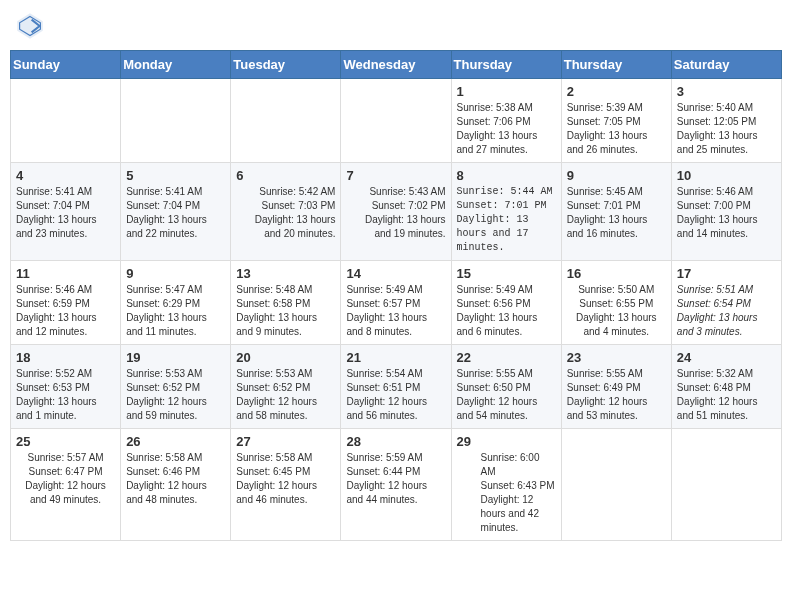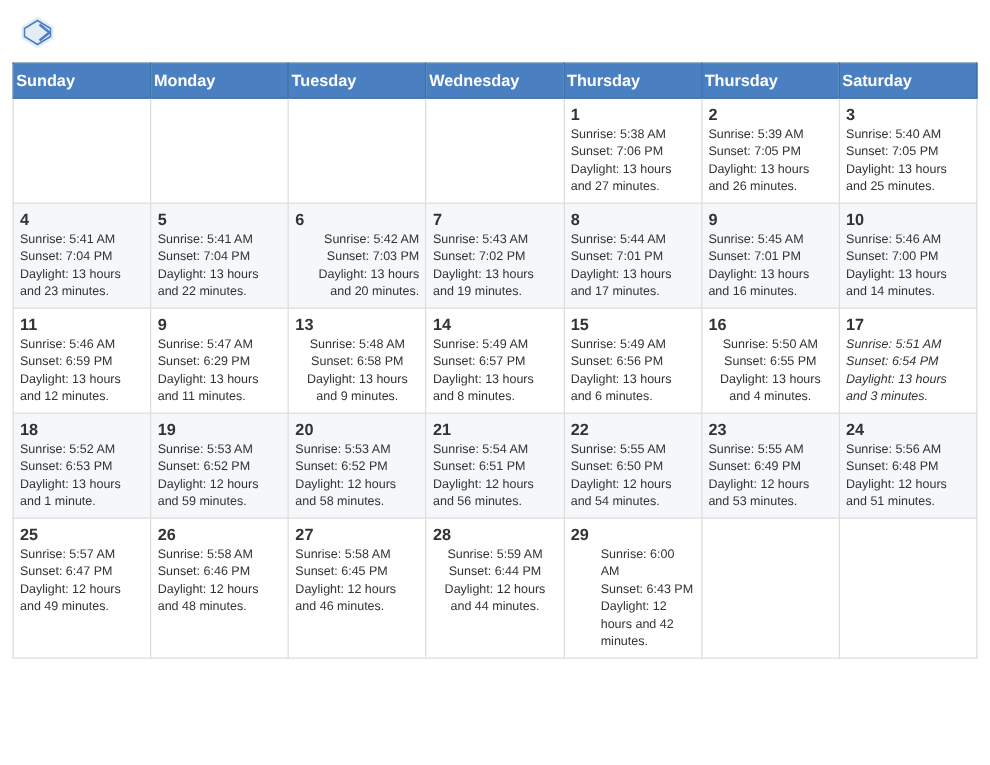--- a/index.html
+++ b/index.html
@@ -145,21 +145,21 @@
         </td>
         <td>
           <span class="day-num">2</span>
           <div class="day-info" style="white-space: pre-line;">Sunrise: 5:39 AM
 Sunset: 7:05 PM
 Daylight: 13 hours and 26 minutes.</div>
         </td>
         <td>
           <span class="day-num">3</span>
           <div class="day-info" style="white-space: pre-line;">Sunrise: 5:40 AM
-Sunset: 7:05 PM
+Sunset: 12:05 PM
 Daylight: 13 hours and 25 minutes.</div>
         </td>
       </tr>
       <tr>
         <td>
           <span class="day-num">4</span>
           <div class="day-info" style="white-space: pre-line;">Sunrise: 5:41 AM
 Sunset: 7:04 PM
 Daylight: 13 hours and 23 minutes.</div>
         </td>
@@ -170,27 +170,27 @@
 Daylight: 13 hours and 22 minutes.</div>
         </td>
         <td>
           <span class="day-num">6</span>
           <div class="day-info" style="white-space: pre-line; text-align: right;">Sunrise: 5:42 AM
 Sunset: 7:03 PM
 Daylight: 13 hours and 20 minutes.</div>
         </td>
         <td>
           <span class="day-num">7</span>
-          <div class="day-info" style="white-space: pre-line;">Sunrise: 5:43 AM
+          <div class="day-info" style="white-space: pre-line; text-align: right;">Sunrise: 5:43 AM
 Sunset: 7:02 PM
 Daylight: 13 hours and 19 minutes.</div>
         </td>
         <td>
           <span class="day-num">8</span>
-          <div class="day-info" style="white-space: pre-line;">Sunrise: 5:44 AM
+          <div class="day-info" style="white-space: pre-line; font-family: Liberation Mono, monospace;">Sunrise: 5:44 AM
 Sunset: 7:01 PM
 Daylight: 13 hours and 17 minutes.</div>
         </td>
         <td>
           <span class="day-num">9</span>
           <div class="day-info" style="white-space: pre-line;">Sunrise: 5:45 AM
 Sunset: 7:01 PM
 Daylight: 13 hours and 16 minutes.</div>
         </td>
         <td>
@@ -208,21 +208,21 @@
 Daylight: 13 hours and 12 minutes.</div>
         </td>
         <td>
           <span class="day-num">9</span>
           <div class="day-info" style="white-space: pre-line;">Sunrise: 5:47 AM
 Sunset: 6:29 PM
 Daylight: 13 hours and 11 minutes.</div>
         </td>
         <td>
           <span class="day-num">13</span>
-          <div class="day-info" style="white-space: pre-line; text-align: center;">Sunrise: 5:48 AM
+          <div class="day-info" style="white-space: pre-line;">Sunrise: 5:48 AM
 Sunset: 6:58 PM
 Daylight: 13 hours and 9 minutes.</div>
         </td>
         <td>
           <span class="day-num">14</span>
           <div class="day-info" style="white-space: pre-line;">Sunrise: 5:49 AM
 Sunset: 6:57 PM
 Daylight: 13 hours and 8 minutes.</div>
         </td>
         <td>
@@ -276,47 +276,47 @@
 Daylight: 12 hours and 54 minutes.</div>
         </td>
         <td>
           <span class="day-num">23</span>
           <div class="day-info" style="white-space: pre-line;">Sunrise: 5:55 AM
 Sunset: 6:49 PM
 Daylight: 12 hours and 53 minutes.</div>
         </td>
         <td>
           <span class="day-num">24</span>
-          <div class="day-info" style="white-space: pre-line;">Sunrise: 5:56 AM
+          <div class="day-info" style="white-space: pre-line;">Sunrise: 5:32 AM
 Sunset: 6:48 PM
 Daylight: 12 hours and 51 minutes.</div>
         </td>
       </tr>
       <tr>
         <td>
           <span class="day-num">25</span>
-          <div class="day-info" style="white-space: pre-line;">Sunrise: 5:57 AM
+          <div class="day-info" style="white-space: pre-line; text-align: center;">Sunrise: 5:57 AM
 Sunset: 6:47 PM
 Daylight: 12 hours and 49 minutes.</div>
         </td>
         <td>
           <span class="day-num">26</span>
           <div class="day-info" style="white-space: pre-line;">Sunrise: 5:58 AM
 Sunset: 6:46 PM
 Daylight: 12 hours and 48 minutes.</div>
         </td>
         <td>
           <span class="day-num">27</span>
           <div class="day-info" style="white-space: pre-line;">Sunrise: 5:58 AM
 Sunset: 6:45 PM
 Daylight: 12 hours and 46 minutes.</div>
         </td>
         <td>
           <span class="day-num">28</span>
-          <div class="day-info" style="white-space: pre-line; text-align: center;">Sunrise: 5:59 AM
+          <div class="day-info" style="white-space: pre-line;">Sunrise: 5:59 AM
 Sunset: 6:44 PM
 Daylight: 12 hours and 44 minutes.</div>
         </td>
         <td>
           <span class="day-num">29</span>
           <div class="day-info" style="white-space: pre-line; margin-left: 24px;">Sunrise: 6:00 AM
 Sunset: 6:43 PM
 Daylight: 12 hours and 42 minutes.</div>
         </td>
         <td class="empty"></td>

